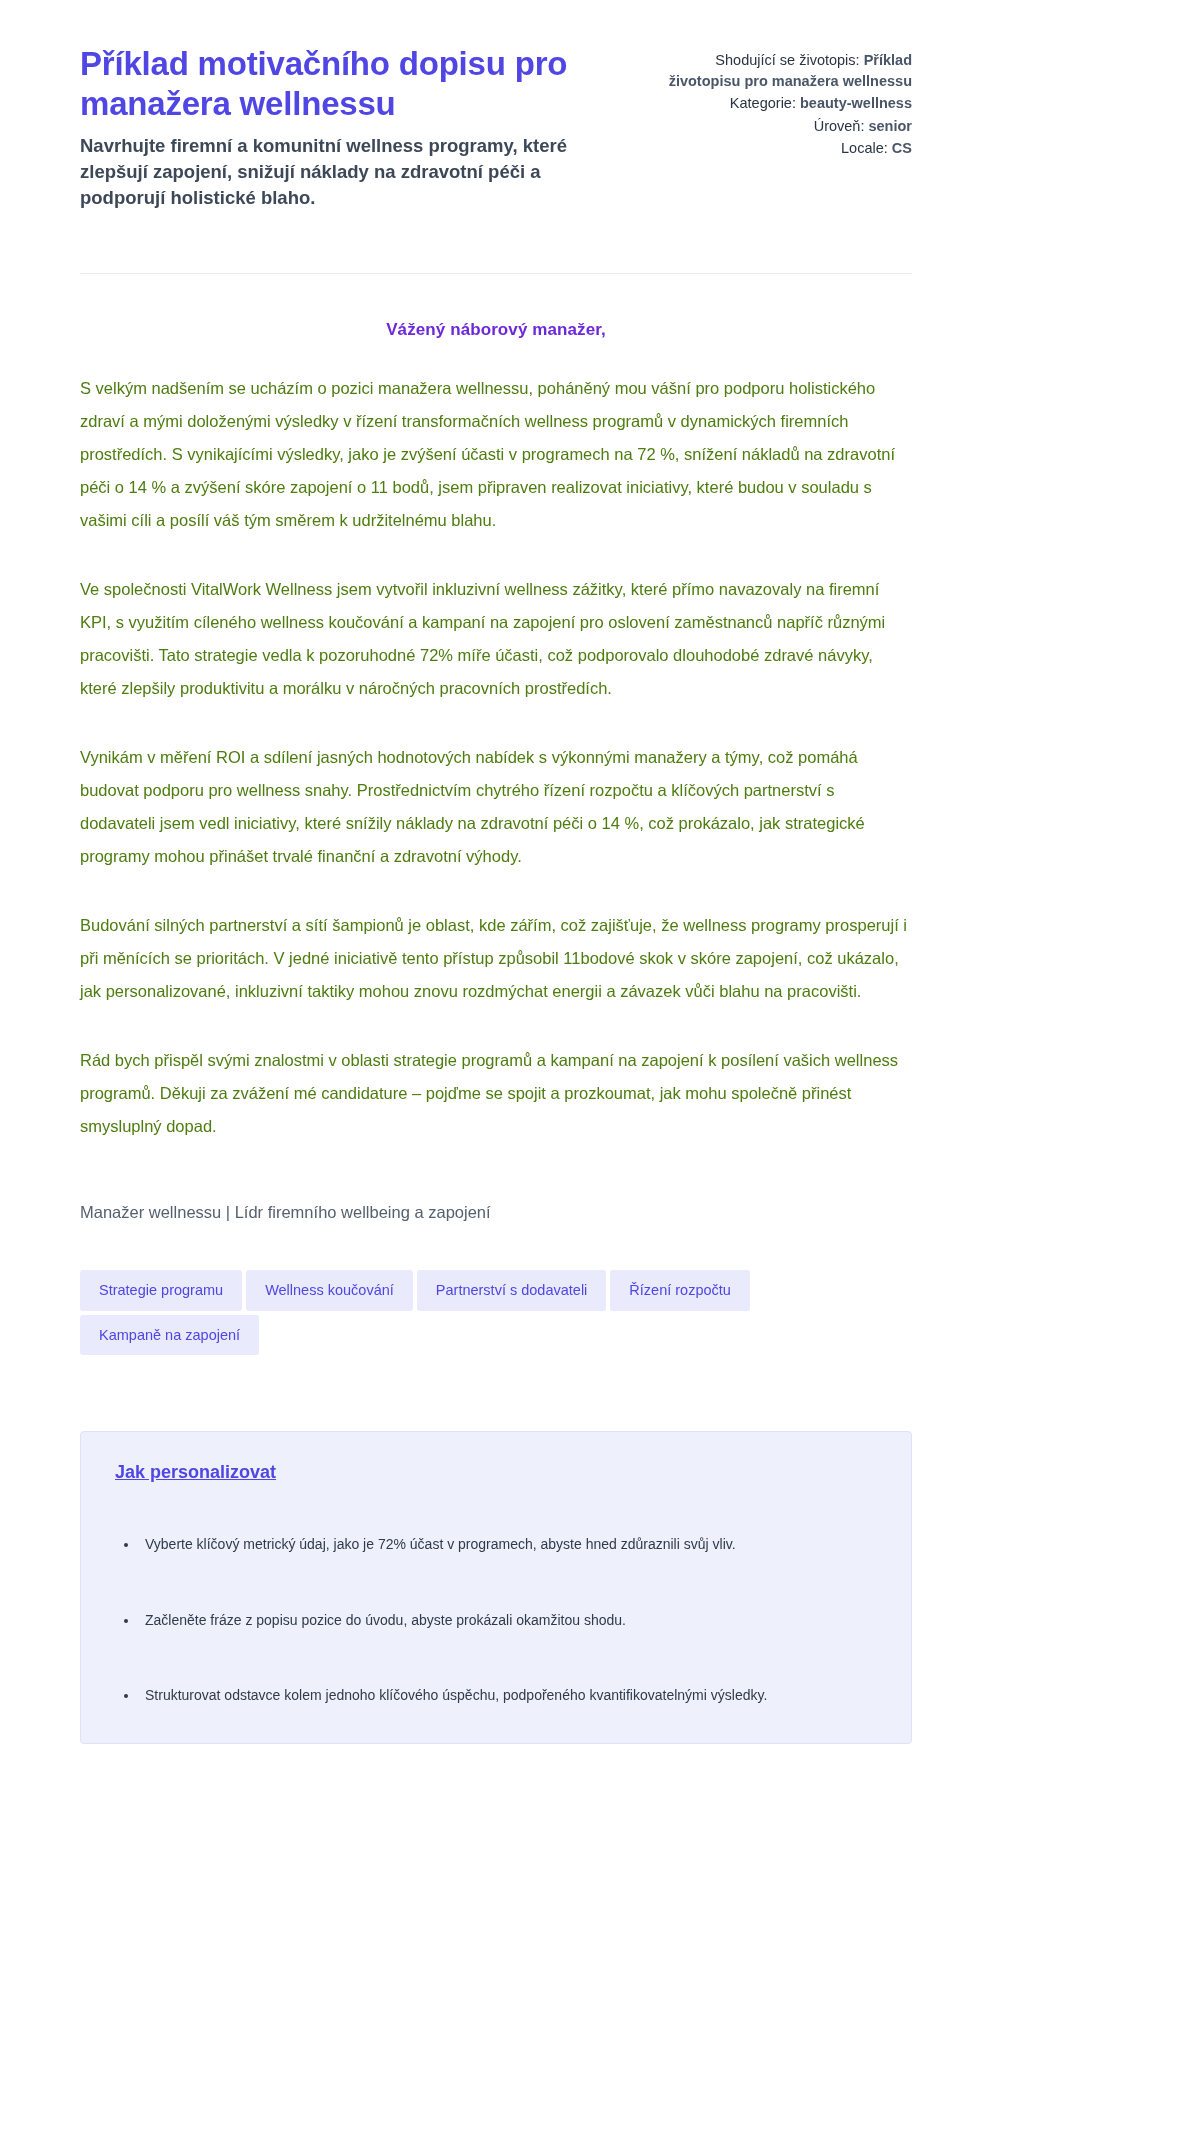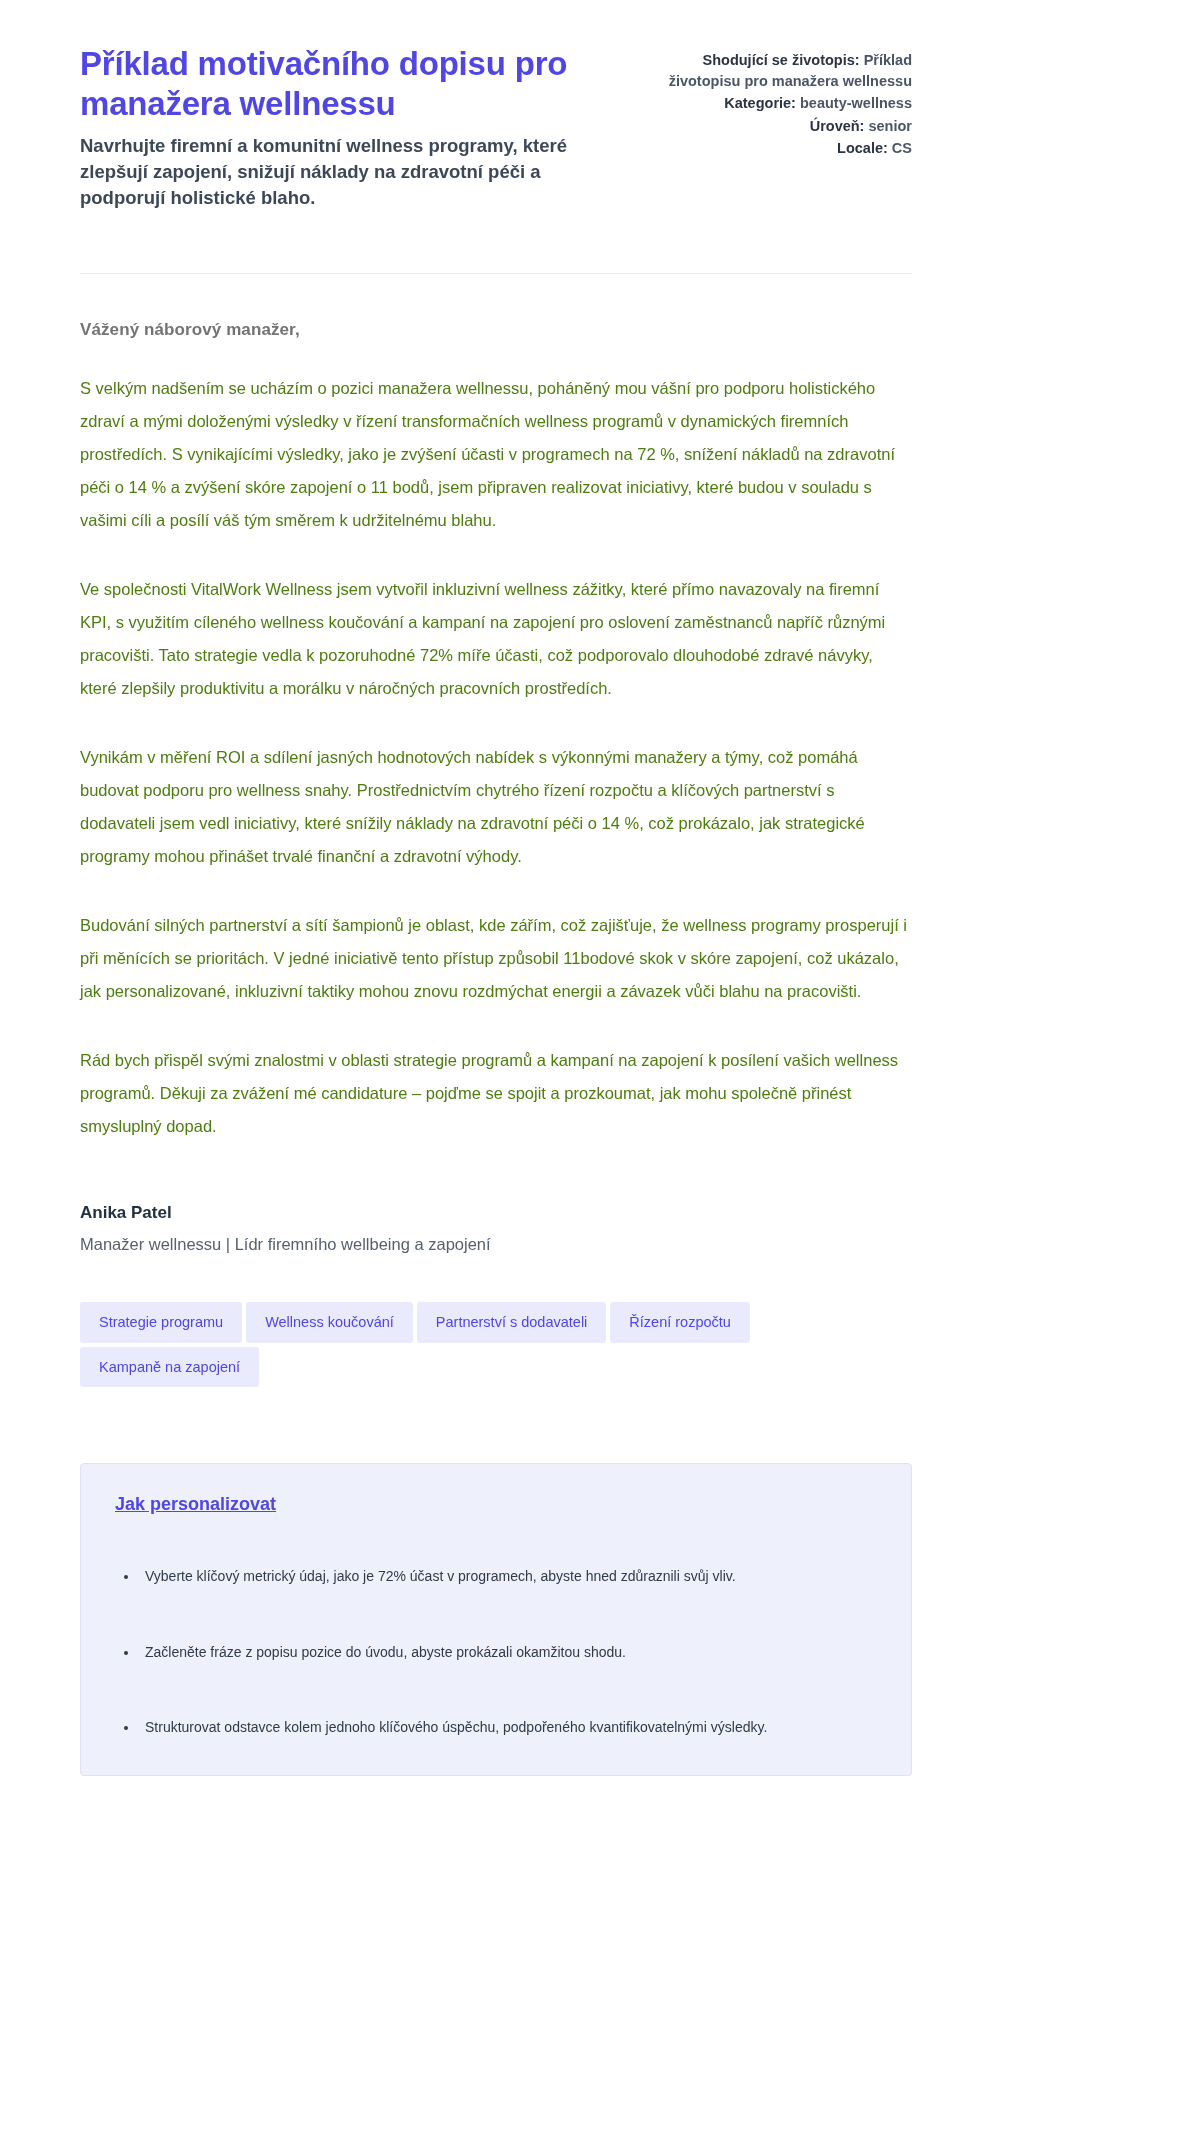--- a/index.html
+++ b/index.html
@@ -49,38 +49,39 @@
   .header-meta {
     flex: 0 0 auto;
     width: 290px;
     text-align: right;
     font-size: 14.5px;
     line-height: 1.42;
     color: #4a5668;
     padding-top: 6px;
   }
   .meta-row { margin-bottom: 2px; }
-  .meta-label { font-weight: 700; color: #2b3445; margin-left: 48px; }
+  .meta-label { font-weight: 400; color: #2b3445; margin-left: 48px; }
   .meta-value { font-weight: 700; color: #4a5668; }
 
   .divider {
     height: 1px;
     background: #e9ebef;
     margin: 46px 0 0 0;
     border: 0;
   }
 
   
   .letter { padding-top: 46px; }
   .salutation {
     font-size: 17px;
     font-weight: 700;
-    color: #737373;
+    color: #6d28d9;
     margin: 0 0 32px 0;
     letter-spacing: 0.1px;
+    text-align: center;
   }
   .para {
     font-size: 16.5px;
     line-height: 2.0;
     color: #4d7c0f;
     margin: 0 0 36px 0;
     max-width: 1000px;
     font-weight: 400;
   }
   .para:last-of-type { margin-bottom: 0; }
@@ -187,21 +188,20 @@
 
     <p class="salutation">Vážený náborový manažer,</p>
 
     <p class="para">S velkým nadšením se ucházím o pozici manažera wellnessu, poháněný mou vášní pro podporu holistického zdraví a mými doloženými výsledky v řízení transformačních wellness programů v dynamických firemních prostředích. S vynikajícími výsledky, jako je zvýšení účasti v programech na 72 %, snížení nákladů na zdravotní péči o 14 % a zvýšení skóre zapojení o 11 bodů, jsem připraven realizovat iniciativy, které budou v souladu s vašimi cíli a posílí váš tým směrem k udržitelnému blahu.</p>
     <p class="para">Ve společnosti VitalWork Wellness jsem vytvořil inkluzivní wellness zážitky, které přímo navazovaly na firemní KPI, s využitím cíleného wellness koučování a kampaní na zapojení pro oslovení zaměstnanců napříč různými pracovišti. Tato strategie vedla k pozoruhodné 72% míře účasti, což podporovalo dlouhodobé zdravé návyky, které zlepšily produktivitu a morálku v náročných pracovních prostředích.</p>
     <p class="para">Vynikám v měření ROI a sdílení jasných hodnotových nabídek s výkonnými manažery a týmy, což pomáhá budovat podporu pro wellness snahy. Prostřednictvím chytrého řízení rozpočtu a klíčových partnerství s dodavateli jsem vedl iniciativy, které snížily náklady na zdravotní péči o 14 %, což prokázalo, jak strategické programy mohou přinášet trvalé finanční a zdravotní výhody.</p>
     <p class="para">Budování silných partnerství a sítí šampionů je oblast, kde září­m, což zajišťuje, že wellness programy prosperují i při měnících se prioritách. V jedné iniciativě tento přístup způsobil 11bodové skok v skóre zapojení, což ukázalo, jak personalizované, inkluzivní taktiky mohou znovu rozdmýchat energii a závazek vůči blahu na pracovišti.</p>
     <p class="para">Rád bych přispěl svými znalostmi v oblasti strategie programů a kampaní na zapojení k posílení vašich wellness programů. Děkuji za zvážení mé candidature – pojďme se spojit a prozkoumat, jak mohu společně přinést smysluplný dopad.</p>
 
     <div class="signature">
-      <div class="sig-name">Anika Patel</div>
       <div class="sig-role">Manažer wellnessu | Lídr firemního wellbeing a zapojení</div>
     </div>
 
     <div class="tags">
       <span class="tag">Strategie programu</span>
       <span class="tag">Wellness koučování</span>
       <span class="tag">Partnerství s dodavateli</span>
       <span class="tag">Řízení rozpočtu</span>
       <span class="tag">Kampaně na zapojení</span>
     </div>

